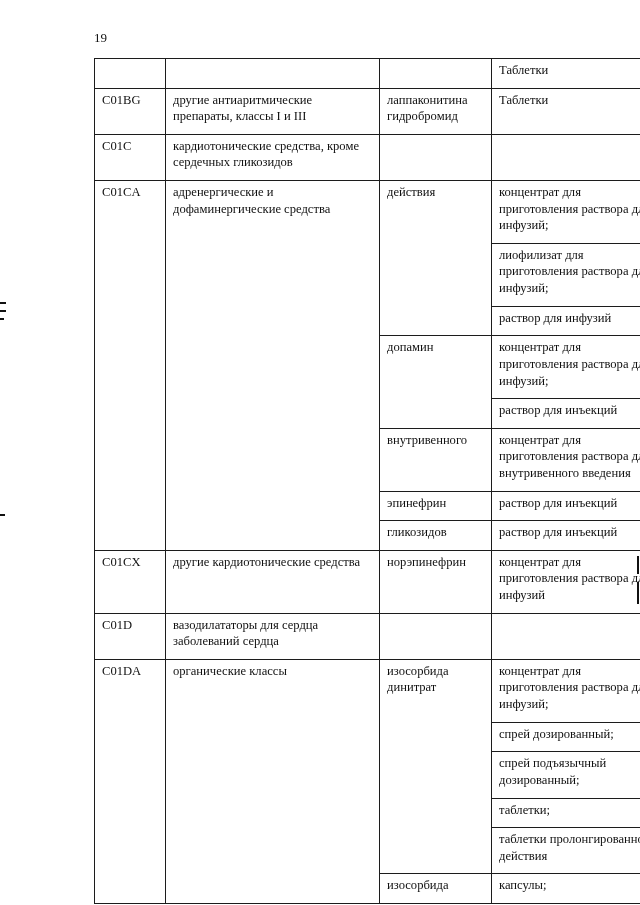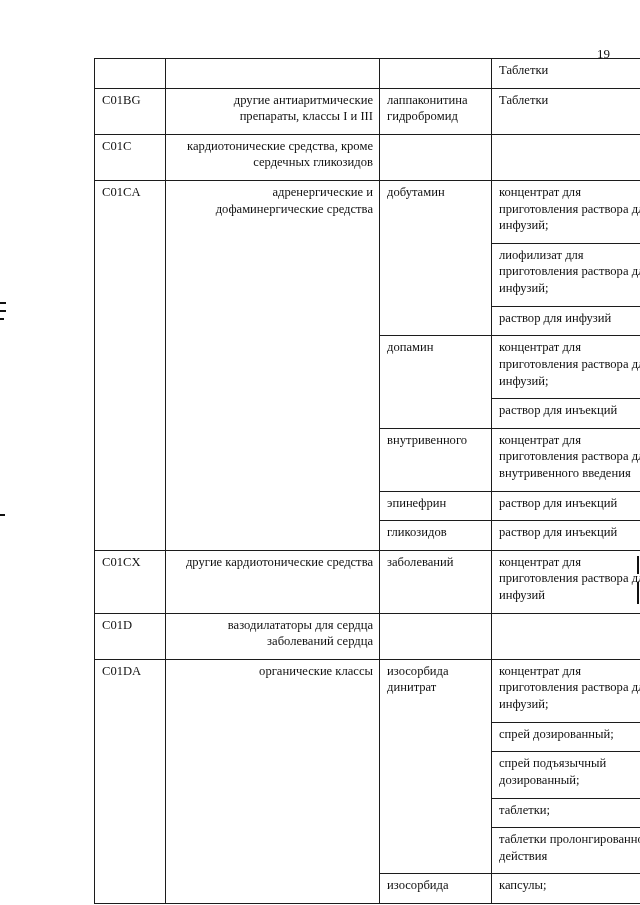--- a/index.html
+++ b/index.html
@@ -10,24 +10,24 @@
   body {
     width: 640px;
     height: 905px;
     position: relative;
     font-family: "Liberation Serif", "DejaVu Serif", serif;
     color: #111111;
     overflow: hidden;
   }
   .page-number {
     position: absolute;
-    top: 46px;
+    top: 30px;
     left: 94px;
     width: 516px;
-    text-align: right;
+    text-align: left;
     font-size: 13px;
     color: #111111;
   }
   .table-wrap {
     position: absolute;
     top: 58px;
     left: 94px;
   }
   table.atc {
     border-collapse: collapse;
@@ -36,21 +36,21 @@
   }
   table.atc td {
     border: 1px solid #1c1c1c;
     vertical-align: top;
     padding: 3px 6px 9px 7px;
     font-size: 12.6px;
     line-height: 1.32;
     word-wrap: break-word;
   }
   td.c-code { width: 57px; }
-  td.c-desc { width: 200px; text-align: right; }
+  td.c-desc { width: 200px; }
   td.c-drug { width: 98px; }
   td.c-form { width: 161px; }
   td.empty-cell { height: 14px; }
   .artifact {
     position: absolute;
     background: #111111;
   }
   .a1 { left: 0; top: 302px; width: 6px; height: 2px; }
   .a2 { left: 0; top: 310px; width: 6px; height: 2px; }
   .a3 { left: 0; top: 318px; width: 4px; height: 2px; }
@@ -84,21 +84,21 @@
       <tr>
         <td class="c-code">C01C</td>
         <td class="c-desc">кардиотонические средства, кроме сердечных гликозидов</td>
         <td class="c-drug"></td>
         <td class="c-form"></td>
       </tr>
 
       <tr>
         <td class="c-code" rowspan="8">C01CA</td>
         <td class="c-desc" rowspan="8">адренергические и дофаминергические средства</td>
-        <td class="c-drug" rowspan="3">добутамин</td>
+        <td class="c-drug" rowspan="3">действия</td>
         <td class="c-form">концентрат для приготовления раствора для инфузий;</td>
       </tr>
       <tr>
         <td class="c-form">лиофилизат для приготовления раствора для инфузий;</td>
       </tr>
       <tr>
         <td class="c-form">раствор для инфузий</td>
       </tr>
       <tr>
         <td class="c-drug" rowspan="2">допамин</td>
@@ -116,21 +116,21 @@
         <td class="c-form">раствор для инъекций</td>
       </tr>
       <tr>
         <td class="c-drug">гликозидов</td>
         <td class="c-form">раствор для инъекций</td>
       </tr>
 
       <tr>
         <td class="c-code">C01CX</td>
         <td class="c-desc">другие кардиотонические средства</td>
-        <td class="c-drug">заболеваний</td>
+        <td class="c-drug">норэпинефрин</td>
         <td class="c-form">концентрат для приготовления раствора для инфузий</td>
       </tr>
 
       <tr>
         <td class="c-code">C01D</td>
         <td class="c-desc">вазодилататоры для сердца заболеваний сердца</td>
         <td class="c-drug"></td>
         <td class="c-form"></td>
       </tr>
 

